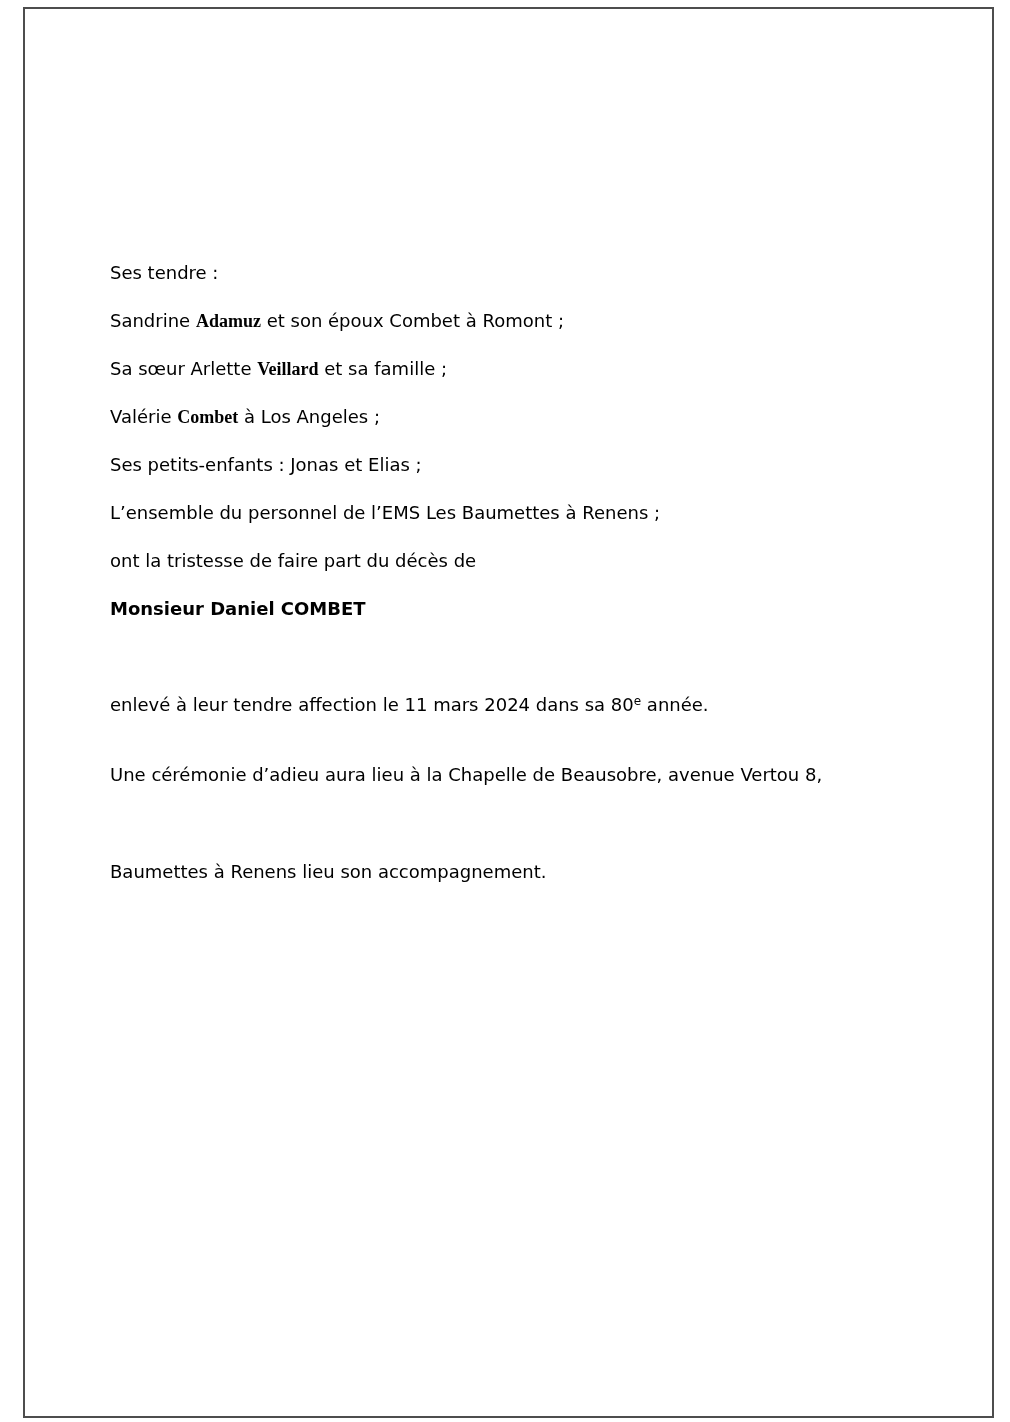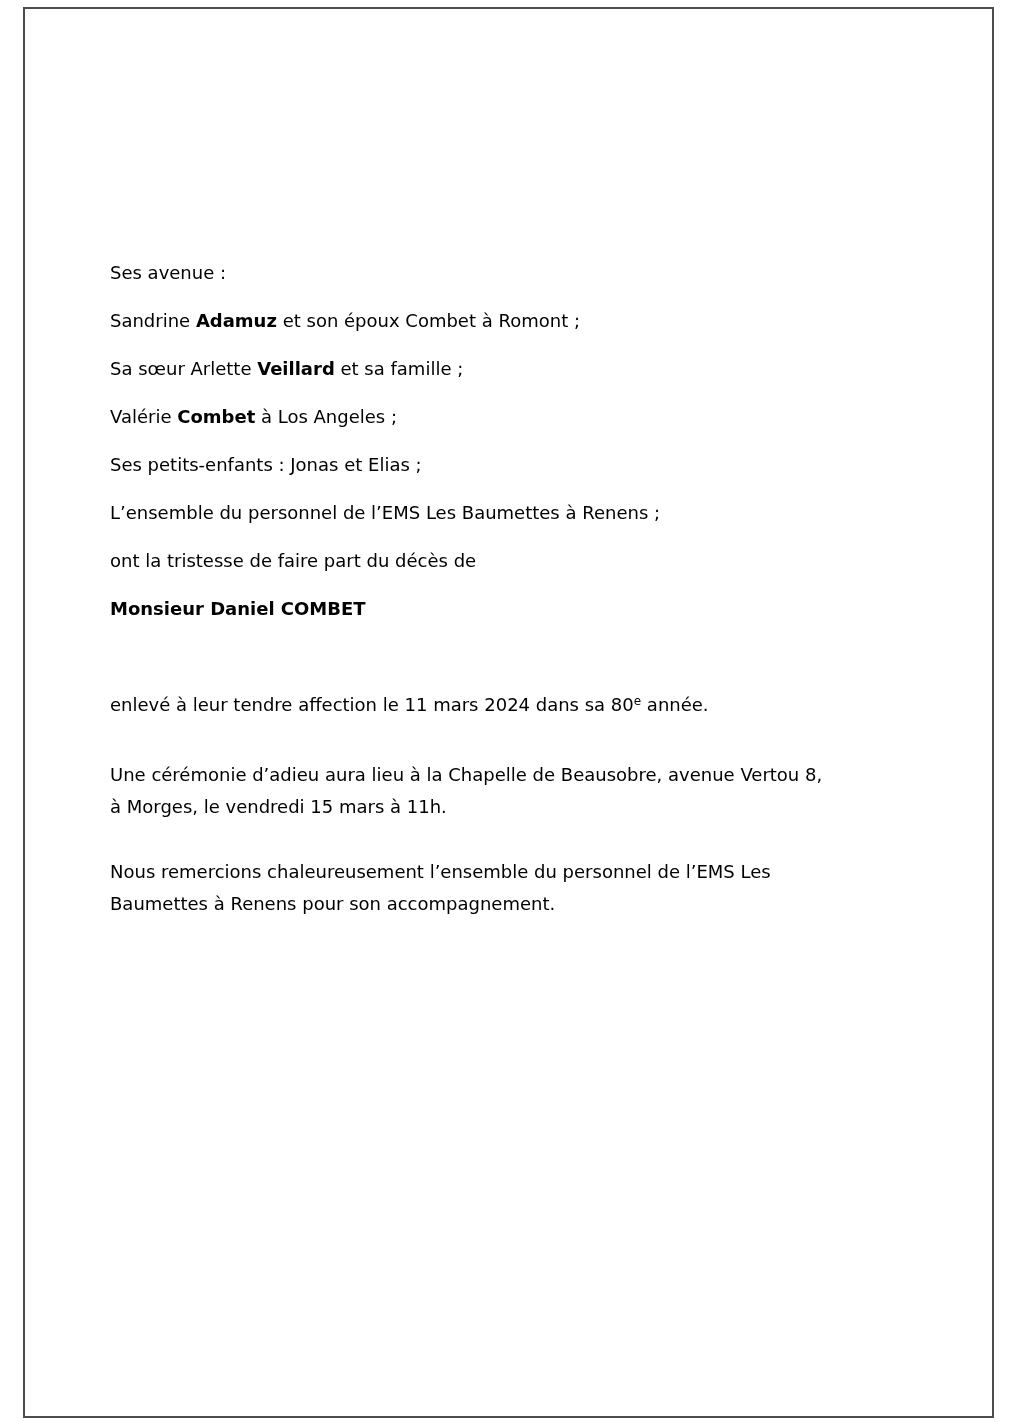--- a/index.html
+++ b/index.html
@@ -34,21 +34,21 @@
   }
   .content p {
     margin: 0 0 16px 0;
     font-size: 18px;
     line-height: 32px;
     white-space: pre-wrap;
   }
   .content p.two-line {
     margin-bottom: 0;
   }
-  strong { font-weight: bold; }
+  strong { font-weight: bold; font-family: Liberation Serif, serif; }
   .deceased-title {
     margin: 65px 0 0 0;
     font-size: 30px;
     line-height: 40px;
     font-weight: bold;
     text-align: left;
   }
   .death-line   { margin-top: 64px !important; }
   .ceremony     { margin-top: 38px !important; }
   .thanks       { margin-top: 33px !important; }
@@ -59,36 +59,36 @@
   }
 </style>
 </head>
 <body>
 
 <div class="page">
   <div class="border-frame"></div>
 
   <div class="content">
 
-    <p><span>Ses avenue :</span></p>
+    <p><span>Ses tendre :</span></p>
 
     <p><span>Sandrine </span><strong>Adamuz</strong><span> et son époux Combet à Romont ;</span></p>
 
     <p><span>Sa sœur Arlette </span><strong>Veillard</strong><span> et sa famille ;</span></p>
 
     <p><span>Valérie </span><strong>Combet</strong><span> à Los Angeles ;</span></p>
 
     <p><span>Ses petits-enfants : Jonas et Elias ;</span></p>
 
     <p><span>L’ensemble du personnel de l’EMS Les Baumettes à Renens ;</span></p>
 
     <p><span>ont la tristesse de faire part du décès de</span></p>
 
     <p class="deceased-title">Monsieur Daniel COMBET</p>
 
     <p class="death-line"><span>enlevé à leur tendre affection le 11 mars 2024 dans sa 80</span><sup class="ord">e</sup><span> année.</span></p>
 
-    <p class="ceremony two-line"><span>Une cérémonie d’adieu aura lieu à la Chapelle de Beausobre, avenue Vertou 8,</span><br><span>à Morges, le vendredi 15 mars à 11h.</span></p>
+    <p class="ceremony two-line"><span>Une cérémonie d’adieu aura lieu à la Chapelle de Beausobre, avenue Vertou 8,</span><br></p>
 
-    <p class="thanks two-line"><span>Nous remercions chaleureusement l’ensemble du personnel de l’EMS Les</span><br><span>Baumettes à Renens pour son accompagnement.</span></p>
+    <p class="thanks two-line"><br><span>Baumettes à Renens lieu son accompagnement.</span></p>
 
   </div>
 </div>
 
 </body></html>

